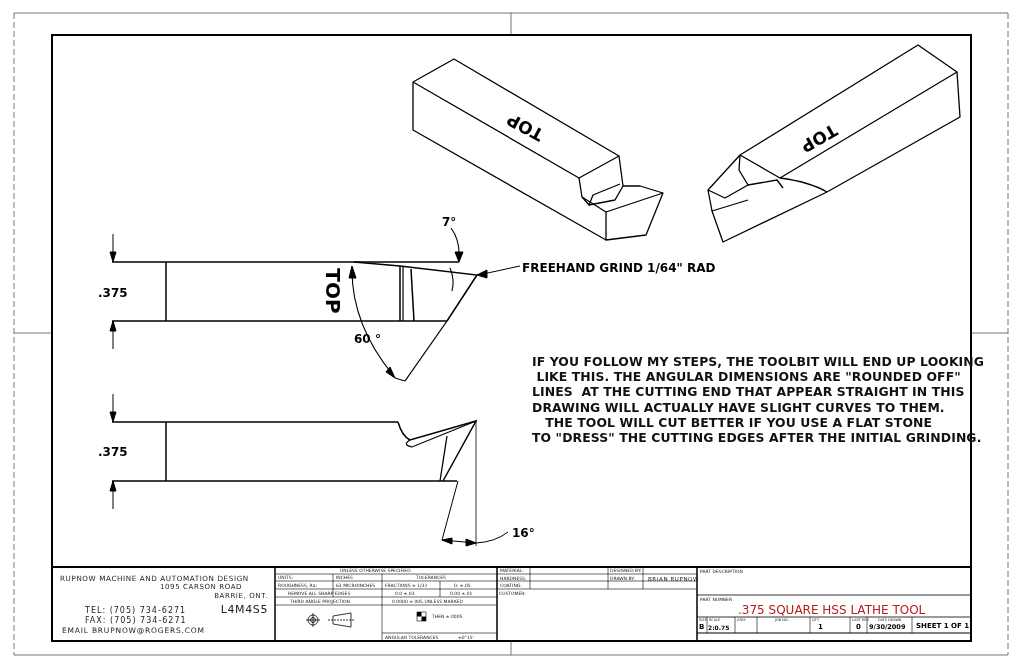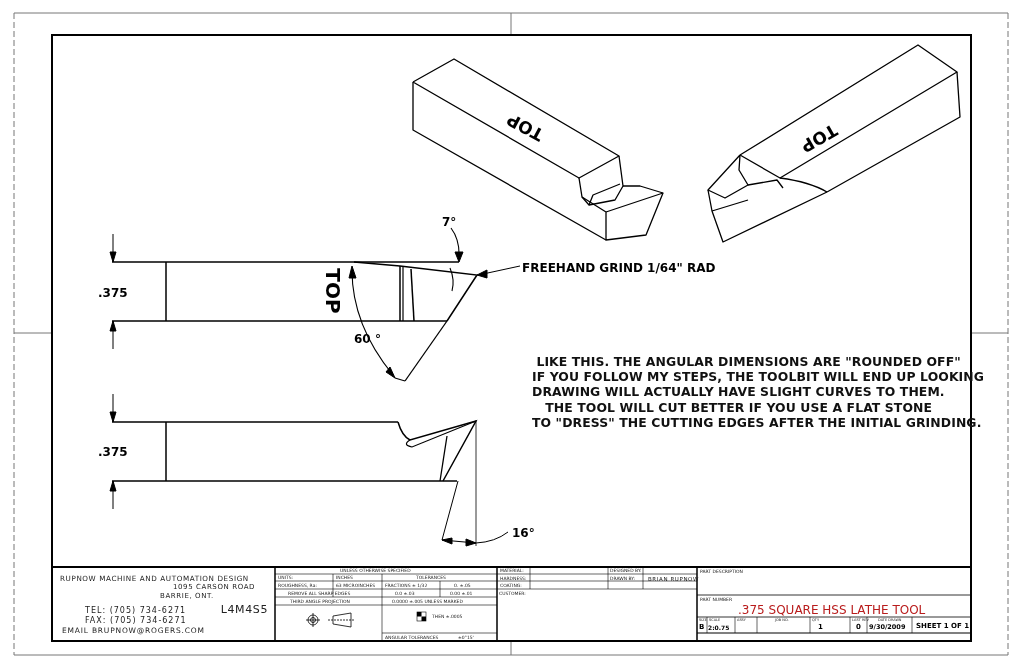--- a/index.html
+++ b/index.html
@@ -152,31 +152,32 @@
 
   <g>
     <rect x="417" y="612" width="9" height="9" fill="#fff" stroke="#000" stroke-width="0.6"></rect>
     <rect x="417" y="612" width="4.5" height="4.5" fill="#000"></rect>
     <rect x="421.5" y="616.5" width="4.5" height="4.5" fill="#000"></rect>
   </g>
 </svg>
 </div>
 
 <div class="notes">
+  <div>IF YOU FOLLOW MY STEPS, THE TOOLBIT WILL END UP LOOKING</div>
   <div> LIKE THIS. THE ANGULAR DIMENSIONS ARE "ROUNDED OFF"</div>
-  <div>IF YOU FOLLOW MY STEPS, THE TOOLBIT WILL END UP LOOKING</div>
+  <div>LINES  AT THE CUTTING END THAT APPEAR STRAIGHT IN THIS</div>
   <div>DRAWING WILL ACTUALLY HAVE SLIGHT CURVES TO THEM.</div>
   <div>   THE TOOL WILL CUT BETTER IF YOU USE A FLAT STONE</div>
   <div>TO "DRESS" THE CUTTING EDGES AFTER THE INITIAL GRINDING.</div>
 </div>
 
 <div>
   <div class="lbl" style="left:60px;top:574px;font-size:7.2px;letter-spacing:0.6px;">RUPNOW MACHINE AND AUTOMATION DESIGN</div>
-  <div class="lbl" style="left:160px;top:583px;font-size:7px;letter-spacing:0.6px;width:108px;text-align:center;">1095 CARSON ROAD</div>
-  <div class="lbl" style="left:160px;top:592px;font-size:7px;letter-spacing:0.6px;width:108px;">BARRIE, ONT.</div>
+  <div class="lbl" style="left:160px;top:583px;font-size:7px;letter-spacing:0.6px;width:108px;text-align:left;">1095 CARSON ROAD</div>
+  <div class="lbl" style="left:160px;top:592px;font-size:7px;letter-spacing:0.6px;width:108px;text-align:right;">BARRIE, ONT.</div>
   <div class="lbl" style="left:160px;top:603px;font-size:11px;letter-spacing:0.6px;width:108px;text-align:right;">L4M4S5</div>
   <div class="lbl" style="left:85px;top:606px;font-size:8px;letter-spacing:1px;">TEL: (705) 734-6271</div>
   <div class="lbl" style="left:85px;top:616px;font-size:8px;letter-spacing:1px;">FAX: (705) 734-6271</div>
   <div class="lbl" style="left:62px;top:626px;font-size:7.5px;letter-spacing:0.8px;text-transform:uppercase;">EMAIL brupnow@rogers.com</div>
 </div>
 
 <div>
   <div class="lbl" style="left:340px;top:568px;">UNLESS OTHERWISE SPECIFIED</div>
   <div class="lbl" style="left:278px;top:575px;">UNITS:</div>
   <div class="lbl" style="left:336px;top:575px;">INCHES</div>

